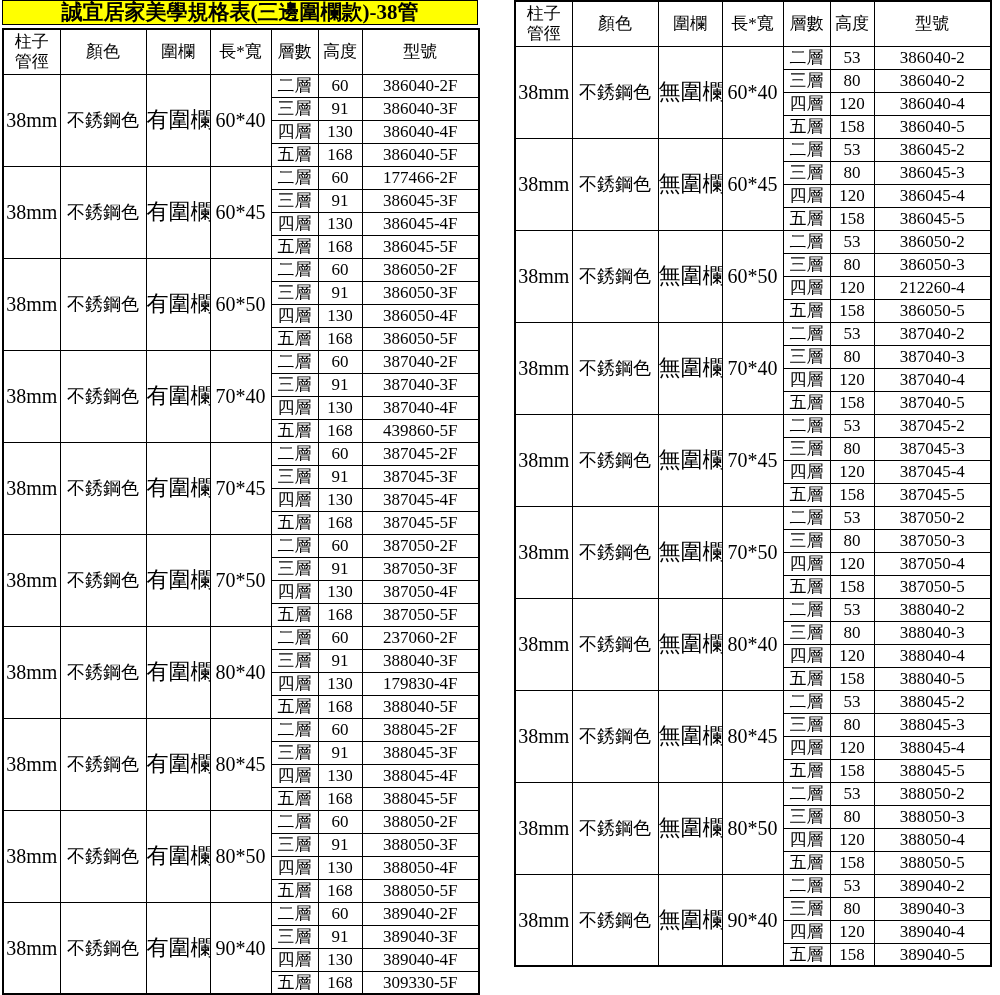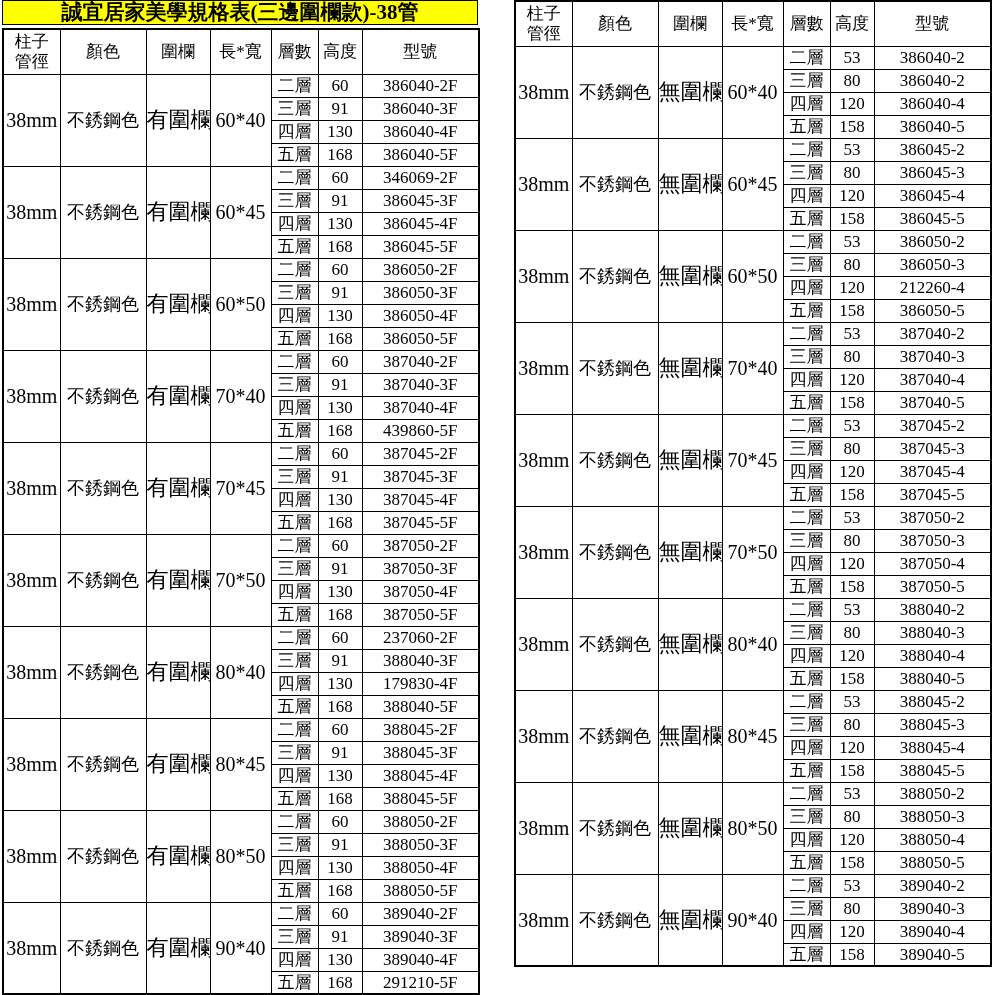--- a/index.html
+++ b/index.html
@@ -119,21 +119,21 @@
             <td class="height">168</td>
             <td class="model">386040-5F</td>
           </tr>
           <tr>
             <td rowspan="4" class="pipe">38mm</td>
             <td rowspan="4" class="color">不銹鋼色</td>
             <td rowspan="4" class="fence">有圍欄</td>
             <td rowspan="4" class="size">60*45</td>
             <td class="layer">二層</td>
             <td class="height">60</td>
-            <td class="model">346069-2F</td>
+            <td class="model">177466-2F</td>
           </tr>
           <tr>
             <td class="layer">三層</td>
             <td class="height">91</td>
             <td class="model">386045-3F</td>
           </tr>
           <tr>
             <td class="layer">四層</td>
             <td class="height">130</td>
             <td class="model">386045-4F</td>
@@ -326,21 +326,21 @@
             <td class="model">389040-3F</td>
           </tr>
           <tr>
             <td class="layer">四層</td>
             <td class="height">130</td>
             <td class="model">389040-4F</td>
           </tr>
           <tr>
             <td class="layer">五層</td>
             <td class="height">168</td>
-            <td class="model">291210-5F</td>
+            <td class="model">309330-5F</td>
           </tr>
         </tbody>
     </table>
   </div>
 
   <div class="spec-table">
     <table>
       <colgroup>
         <col class="c-pipe">
           <col class="c-color">

